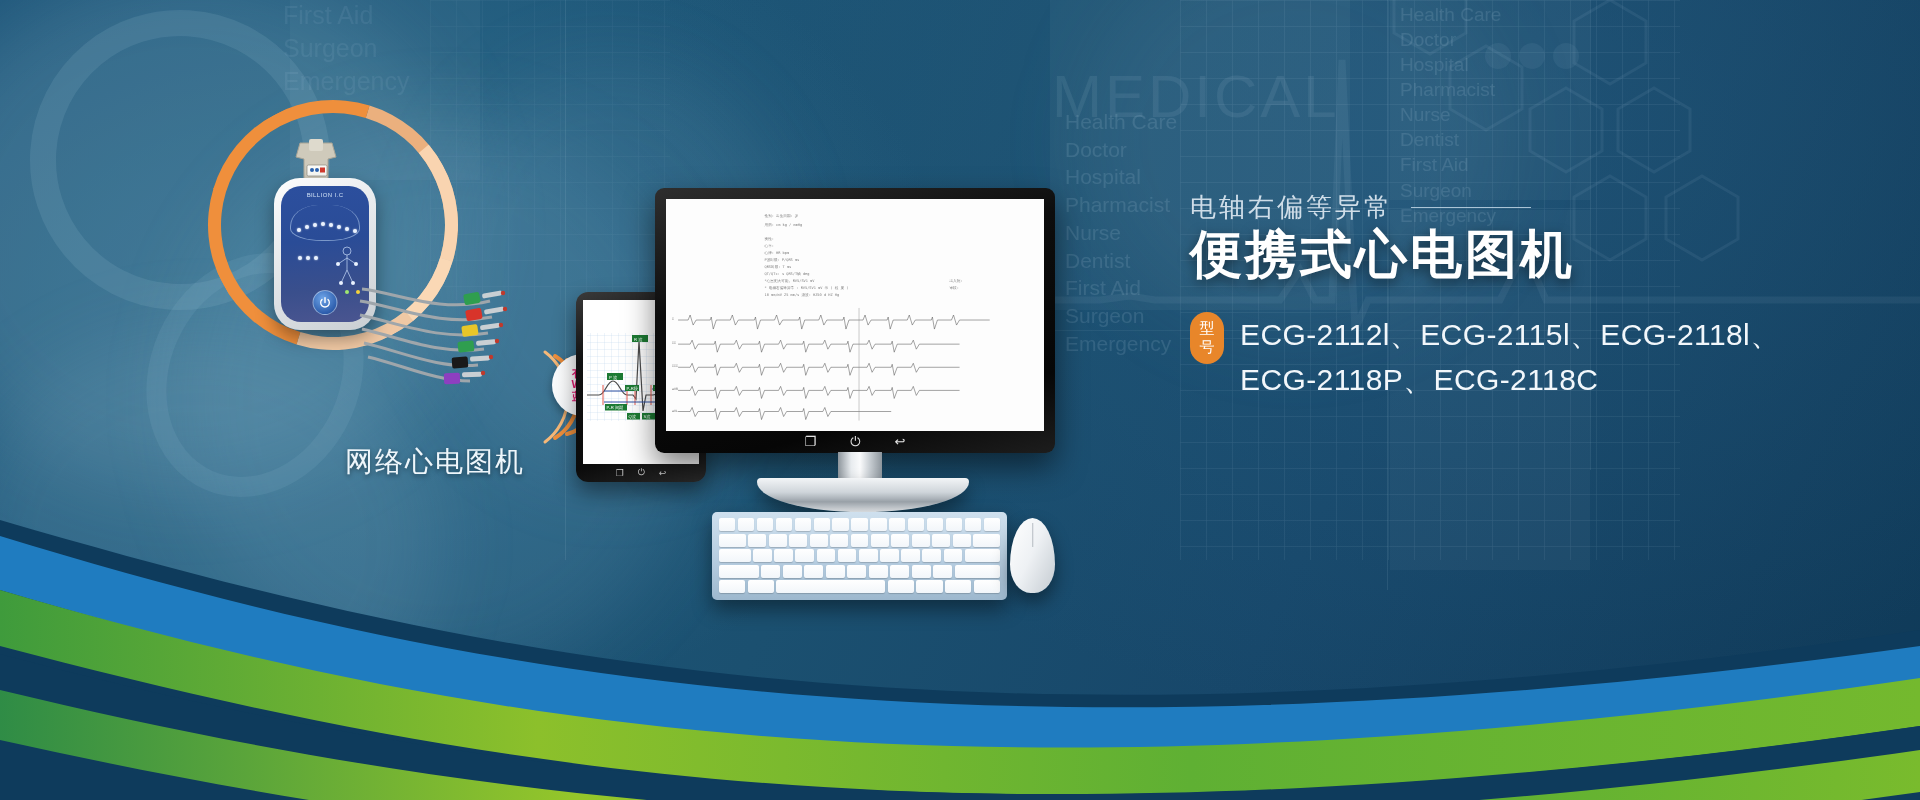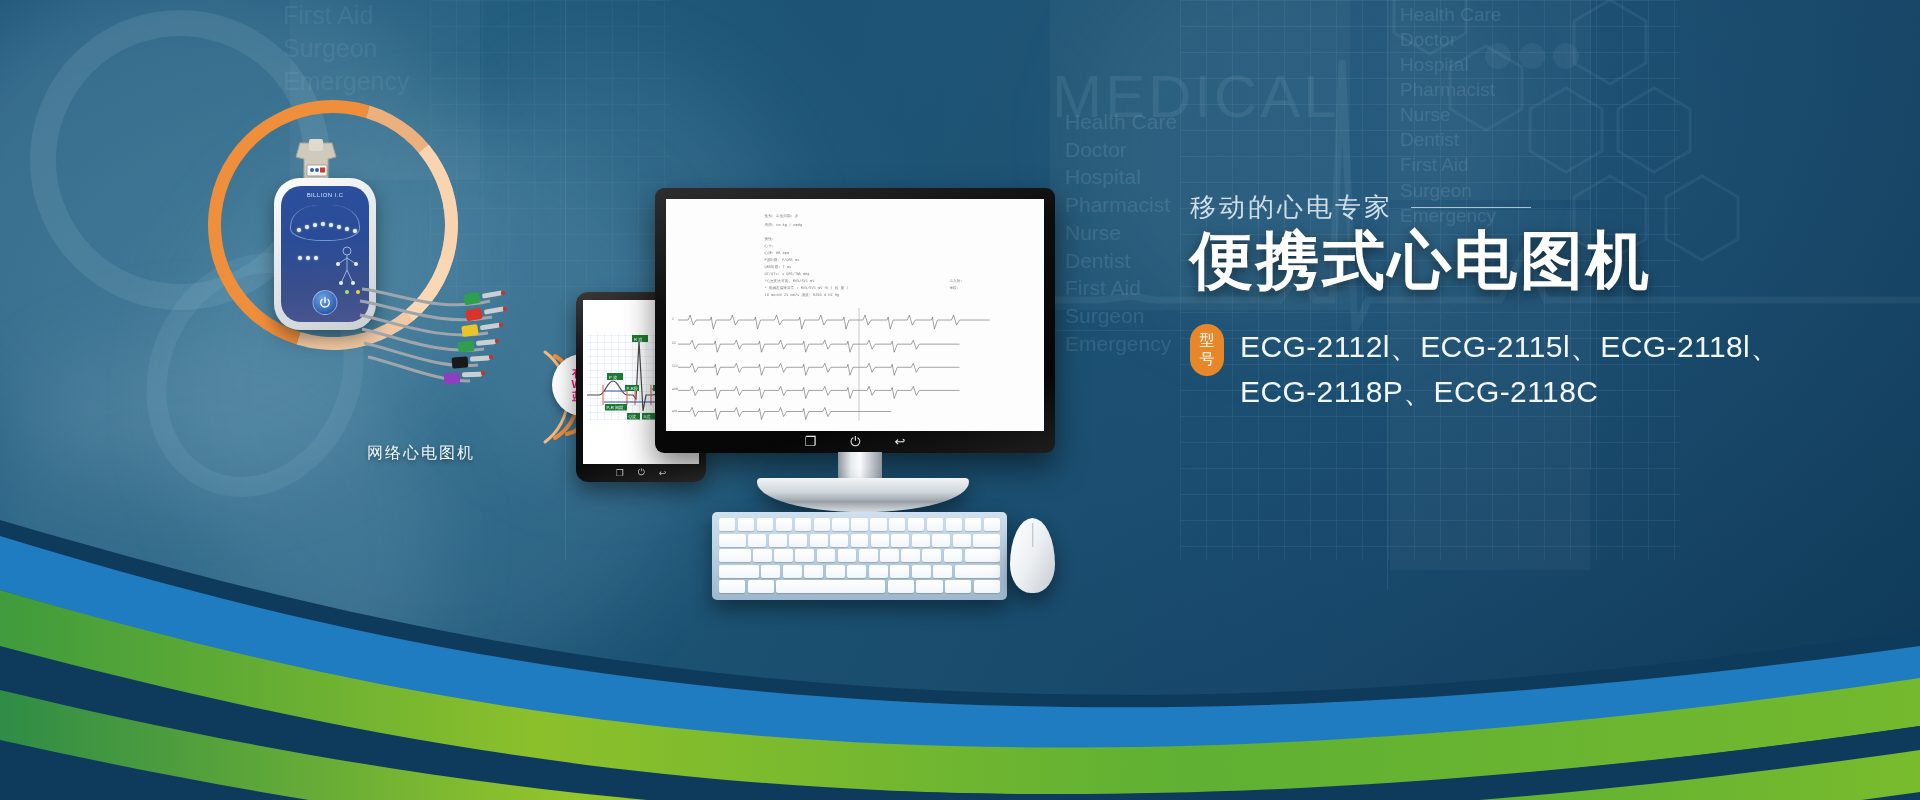--- a/index.html
+++ b/index.html
@@ -81,22 +81,22 @@
     box-shadow:0 0 2px rgba(255,255,255,.8);}
   .human{position:absolute;right:9px;bottom:36px;width:26px;height:40px;}
   .dev-leds{position:absolute;right:9px;bottom:24px;}
   .led{width:4px;height:4px;border-radius:50%;display:inline-block;margin-left:3px;}
   .pwr{position:absolute;left:50%;transform:translateX(-50%);bottom:7px;width:25px;height:25px;
     border-radius:50%;background:radial-gradient(circle at 40% 32%,#6ea4e8,#2e5fae 70%,#20458b);
     border:1px solid rgba(255,255,255,.45);display:flex;align-items:center;justify-content:center;}
 
   .connector{position:absolute;left:118px;top:52px;width:56px;height:50px;}
   .leads{position:absolute;left:188px;top:198px;width:150px;height:120px;}
-  .cap-left{position:absolute;left:136px;top:358px;width:230px;text-align:center;
-    color:#eef6fb;font-size:16px;letter-spacing:2px;text-shadow:0 2px 5px rgba(0,0,0,.45);}
+  .cap-left{position:absolute;left:125px;top:358px;width:230px;text-align:right;
+    color:#eef6fb;font-size:28px;letter-spacing:2px;text-shadow:0 2px 5px rgba(0,0,0,.45);}
 
   
   .wifi{position:absolute;left:527px;top:342px;width:130px;height:110px;}
   .wifi-bubble{position:absolute;left:25px;top:12px;width:62px;height:62px;border-radius:50%;
     background:radial-gradient(circle at 42% 34%,#ffffff,#f3f6f9);
     box-shadow:0 3px 9px rgba(0,0,0,.35);display:flex;flex-direction:column;
     align-items:center;justify-content:center;line-height:1.04;}
   .wifi-bubble span{font-size:11px;font-weight:bold;color:#e0176d;letter-spacing:0;}
 
   
@@ -133,21 +133,21 @@
     box-shadow:0 9px 18px rgba(0,0,0,.42);}
   .mouse::after{content:"";position:absolute;left:50%;transform:translateX(-50%);top:5px;
     width:1.5px;height:24px;background:rgba(140,150,158,.6);}
 
   
   .copy{position:absolute;left:1190px;top:190px;width:700px;}
   .kicker{display:flex;align-items:center;gap:18px;color:#cfdde8;font-size:26px;letter-spacing:3px;}
   .kicker .rule{height:1px;width:120px;background:rgba(215,232,245,.75);}
   .line1{margin-top:24px;color:#fff;font-size:45px;font-weight:bold;letter-spacing:1px;
     text-shadow:0 3px 8px rgba(0,0,0,.45);}
-  .line2{margin-top:2px;color:#fff;font-size:63px;font-weight:bold;letter-spacing:3px;
+  .line2{margin-top:2px;color:#fff;font-size:52px;font-weight:bold;letter-spacing:3px;
     text-shadow:0 4px 12px rgba(0,0,0,.5);line-height:1.06;}
   .line3{margin-top:26px;color:#eaf3fa;font-size:37px;letter-spacing:5px;
     text-shadow:0 2px 6px rgba(0,0,0,.4);}
   .models{margin-top:30px;display:flex;align-items:flex-start;gap:16px;}
   .badge{width:34px;min-height:52px;border-radius:17px;background:#e8862a;color:#fff;
     font-size:15px;display:flex;flex-direction:column;align-items:center;justify-content:center;
     line-height:1.25;padding:5px 0;flex:0 0 auto;}
   .model-lines{color:#f2f7fb;font-size:30px;line-height:1.5;letter-spacing:.4px;}
 </style>
 </head>
@@ -528,21 +528,21 @@
     </defs>
     <path d="M0,80 C480,220 980,330 1920,190 L1920,360 L0,360 Z" fill="#0e3b5c"></path>
     <path d="M0,96 C470,240 990,336 1920,206 L1920,252 C980,380 470,290 0,150 Z" fill="url(#gBlue)"></path>
     <path d="M0,150 C500,296 1000,372 1920,238 L1920,286 C1000,420 500,338 0,206 Z" fill="url(#gGreen)"></path>
     <path d="M0,214 C520,352 1060,410 1920,286 L1920,360 L0,360 Z" fill="#0e3b5c"></path>
     <path d="M0,250 C540,380 1080,430 1920,310 L1920,352 C1080,470 540,420 0,300 Z" fill="url(#gGreen2)"></path>
   </svg>
 
   <div class="copy">
     <div class="kicker">
-      <span>移动的心电专家</span>
+      <span>电轴右偏等异常</span>
       <span class="rule"></span>
     </div>
     <div class="line2">便携式心电图机</div>
 
     <div class="models">
       <div class="badge">
         <span>型</span>
         <span>号</span>
       </div>
       <div class="model-lines">

